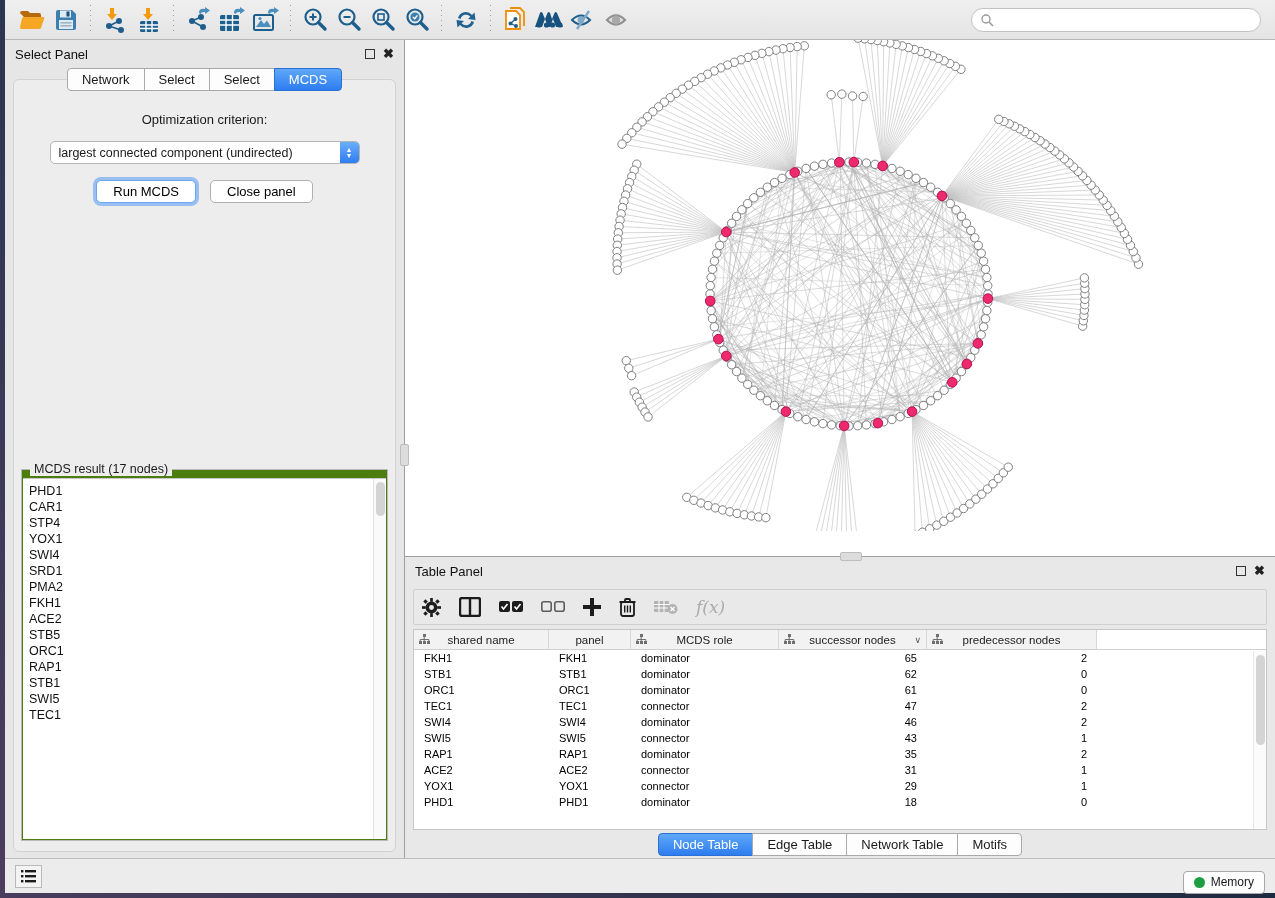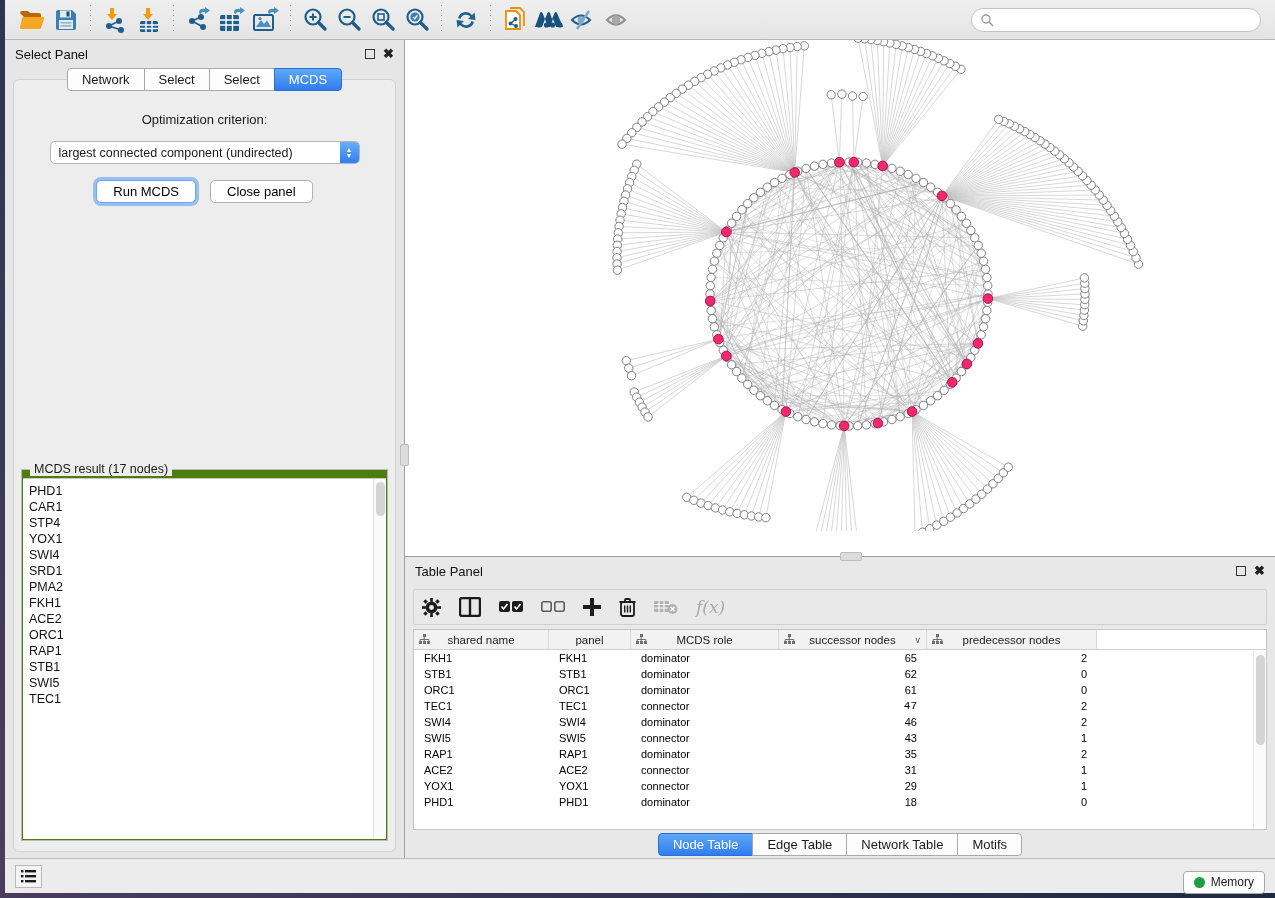--- a/index.html
+++ b/index.html
@@ -315,20 +315,21 @@
             <div class="items">
                 <div class="li">PHD1</div>
                 <div class="li">CAR1</div>
                 <div class="li">STP4</div>
                 <div class="li">YOX1</div>
                 <div class="li">SWI4</div>
                 <div class="li">SRD1</div>
                 <div class="li">PMA2</div>
                 <div class="li">FKH1</div>
                 <div class="li">ACE2</div>
+                <div class="li">STB5</div>
                 <div class="li">ORC1</div>
                 <div class="li">RAP1</div>
                 <div class="li">STB1</div>
                 <div class="li">SWI5</div>
                 <div class="li">TEC1</div>
               </div>
             <div class="vscroll">
               <div class="vthumb" style="top:3px;height:34px;"></div>
             </div>
           </div>
@@ -1216,21 +1217,21 @@
                 <div class="td" style="width: 135px;">ORC1</div>
                 <div class="td" style="width: 82px;">ORC1</div>
                 <div class="td" style="width: 148px;">dominator</div>
                 <div class="td num" style="width: 148px;">61</div>
                 <div class="td num" style="width: 170px;">0</div>
               </div>
               <div class="tr">
                 <div class="td" style="width: 135px;">TEC1</div>
                 <div class="td" style="width: 82px;">TEC1</div>
                 <div class="td" style="width: 148px;">connector</div>
-                <div class="td num" style="width: 148px; font-family: Liberation Mono, monospace;">47</div>
+                <div class="td num" style="width: 148px;">47</div>
                 <div class="td num" style="width: 170px;">2</div>
               </div>
               <div class="tr">
                 <div class="td" style="width: 135px;">SWI4</div>
                 <div class="td" style="width: 82px;">SWI4</div>
                 <div class="td" style="width: 148px;">dominator</div>
                 <div class="td num" style="width: 148px;">46</div>
                 <div class="td num" style="width: 170px;">2</div>
               </div>
               <div class="tr">

